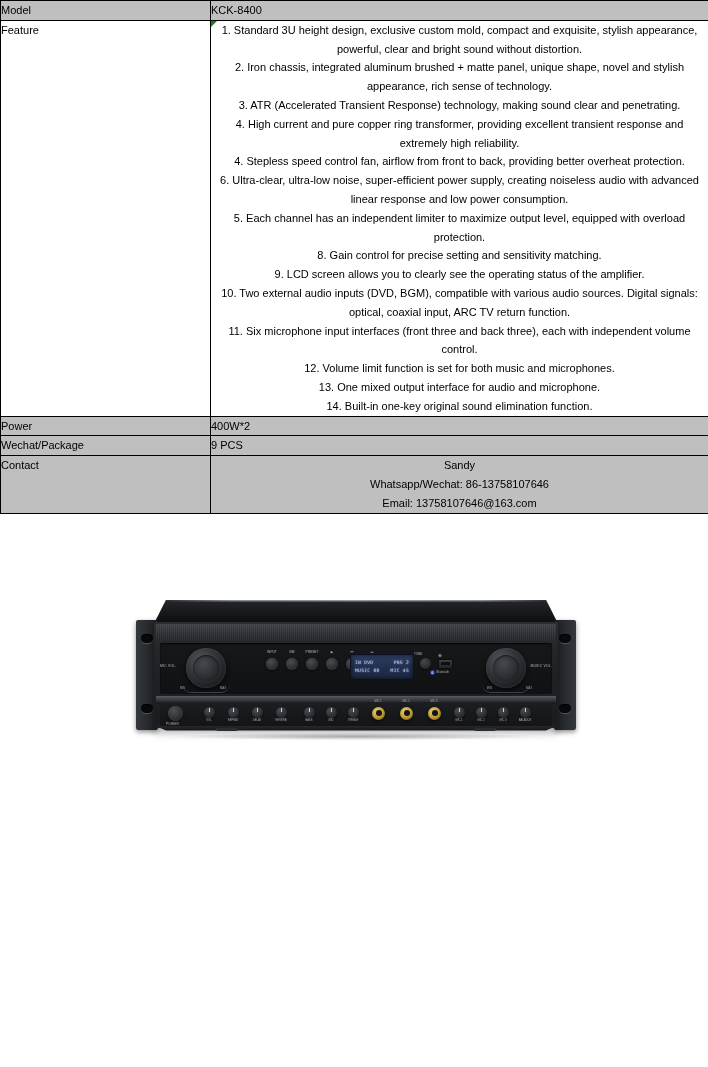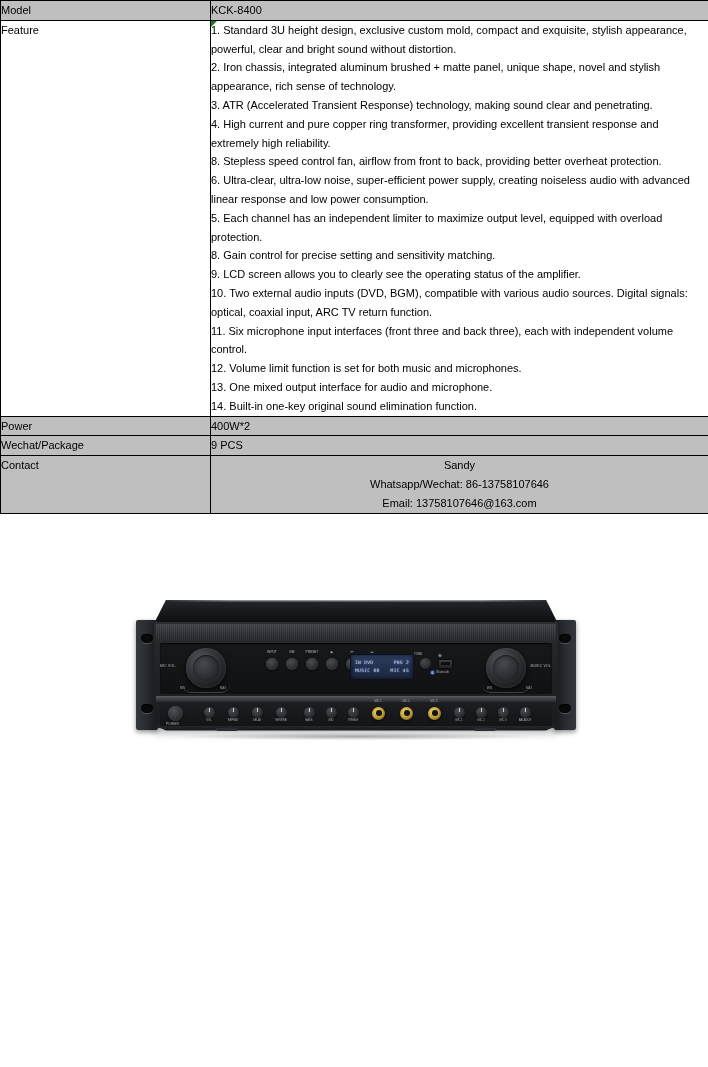--- a/index.html
+++ b/index.html
@@ -51,21 +51,21 @@
     position: relative;
   }
   
   .green-marker {
     position: absolute;
     top: 0; left: 0;
     width: 0; height: 0;
     border-left: 6px solid #1e7a1e;
     border-bottom: 6px solid transparent;
   }
-  .feature-line { display: block; }
+  .feature-line { display: block; text-align: center; }
   .quote-line { display: block; }
   .contact-line { display: block; text-align: center; }
 
   
   #product-image-area {
     position: relative;
     width: 708px;
     height: 284px;
     background: #ffffff;
     overflow: hidden;
@@ -455,21 +455,21 @@
     </tr>
 
     <tr class="plain">
       <td class="label-cell feature-label">Feature</td>
       <td class="value-cell feature-cell">
         <span class="green-marker"></span>
         <span class="feature-line">1. Standard 3U height design, exclusive custom mold, compact and exquisite, stylish appearance, powerful, clear and bright sound without distortion.</span>
         <span class="feature-line">2. Iron chassis, integrated aluminum brushed + matte panel, unique shape, novel and stylish appearance, rich sense of technology.</span>
         <span class="feature-line">3. ATR (Accelerated Transient Response) technology, making sound clear and penetrating.</span>
         <span class="feature-line">4. High current and pure copper ring transformer, providing excellent transient response and extremely high reliability.</span>
-        <span class="feature-line">8. Stepless speed control fan, airflow from front to back, providing better overheat protection.</span>
+        <span class="feature-line">4. Stepless speed control fan, airflow from front to back, providing better overheat protection.</span>
         <span class="feature-line">6. Ultra-clear, ultra-low noise, super-efficient power supply, creating noiseless audio with advanced linear response and low power consumption.</span>
         <span class="feature-line">5. Each channel has an independent limiter to maximize output level, equipped with overload protection.</span>
         <span class="feature-line">8. Gain control for precise setting and sensitivity matching.</span>
         <span class="feature-line">9. LCD screen allows you to clearly see the operating status of the amplifier.</span>
         <span class="feature-line">10. Two external audio inputs (DVD, BGM), compatible with various audio sources. Digital signals: optical, coaxial input, ARC TV return function.</span>
         <span class="feature-line">11. Six microphone input interfaces (front three and back three), each with independent volume control.</span>
         <span class="feature-line">12. Volume limit function is set for both music and microphones.</span>
         <span class="feature-line">13. One mixed output interface for audio and microphone.</span>
         <span class="feature-line">14. Built-in one-key original sound elimination function.</span>
       </td>

